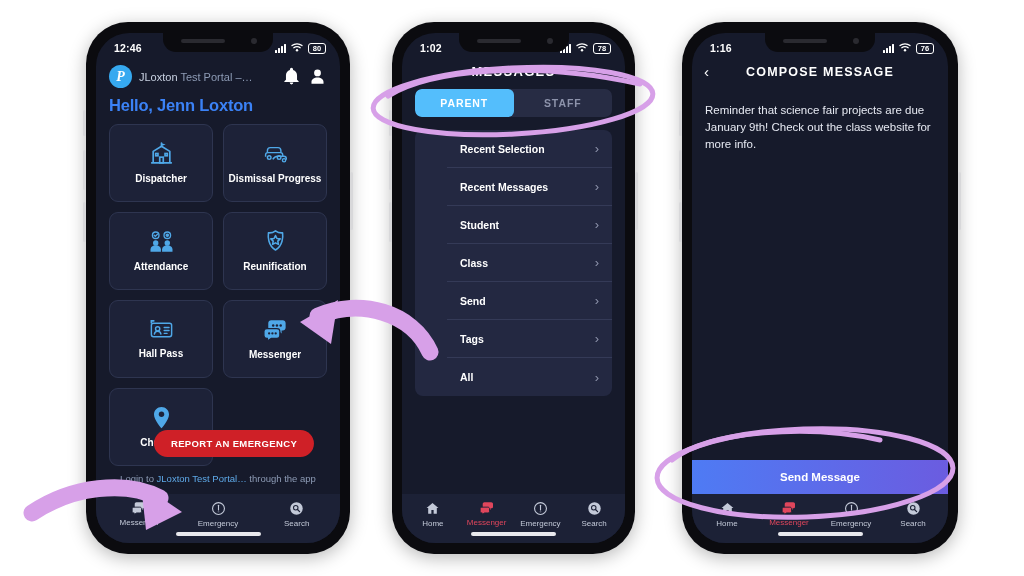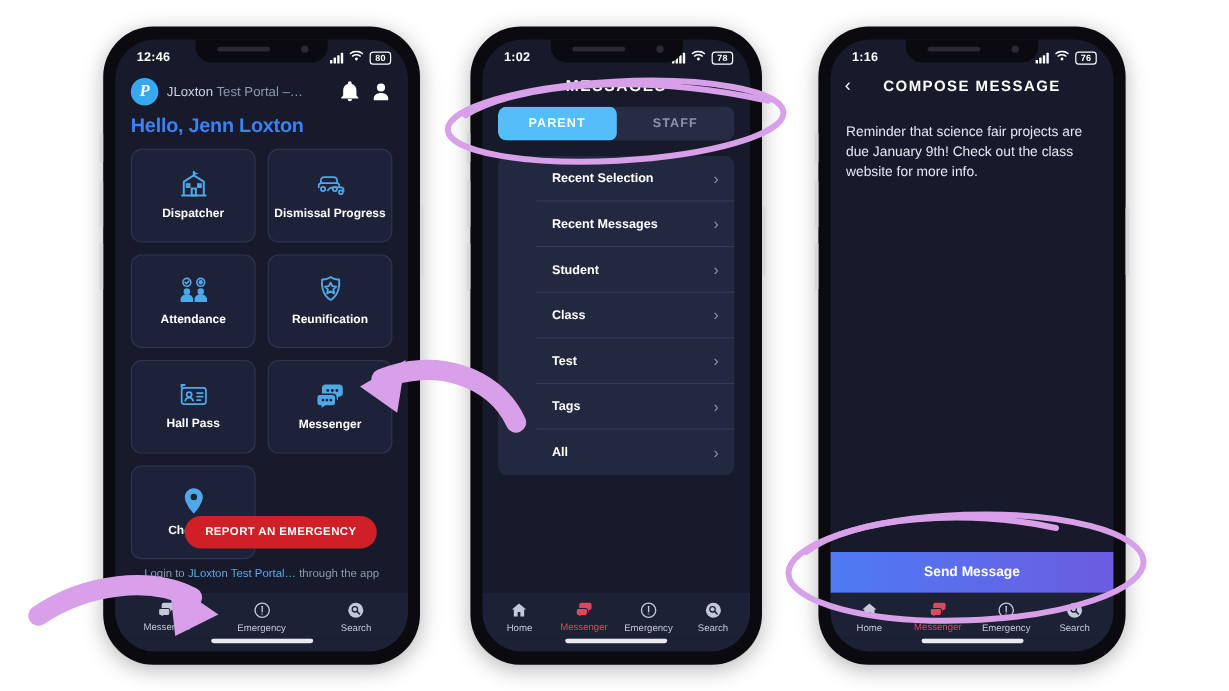--- a/index.html
+++ b/index.html
@@ -428,21 +428,21 @@
           </div>
         <div class="listrow">
             <span>Student</span>
             <span class="chev">›</span>
           </div>
         <div class="listrow">
             <span>Class</span>
             <span class="chev">›</span>
           </div>
         <div class="listrow">
-            <span>Test</span>
+            <span>Send</span>
             <span class="chev">›</span>
           </div>
         <div class="listrow">
             <span>Tags</span>
             <span class="chev">›</span>
           </div>
         <div class="listrow">
             <span>All</span>
             <span class="chev">›</span>
           </div>
@@ -486,21 +486,21 @@
           </span>
           <span>Search</span>
         </div>
       </div>
       <div class="homebar">
           <i></i>
         </div>
     </div>
   </div>
 
-  <div class="phone" style="left:682px; top:22px; width:256px; height:532px;">
+  <div class="phone" style="left:682px; top:22px; width:276px; height:532px;">
     <div class="sbtn left" style="top:88px;  height:26px;"></div>
     <div class="sbtn left" style="top:128px; height:40px;"></div>
     <div class="sbtn left" style="top:180px; height:40px;"></div>
     <div class="sbtn right" style="top:150px; height:58px;"></div>
 
     <div class="screen">
       <div class="notch">
         <span class="speaker"></span>
           <span class="cam"></span>
       </div>

